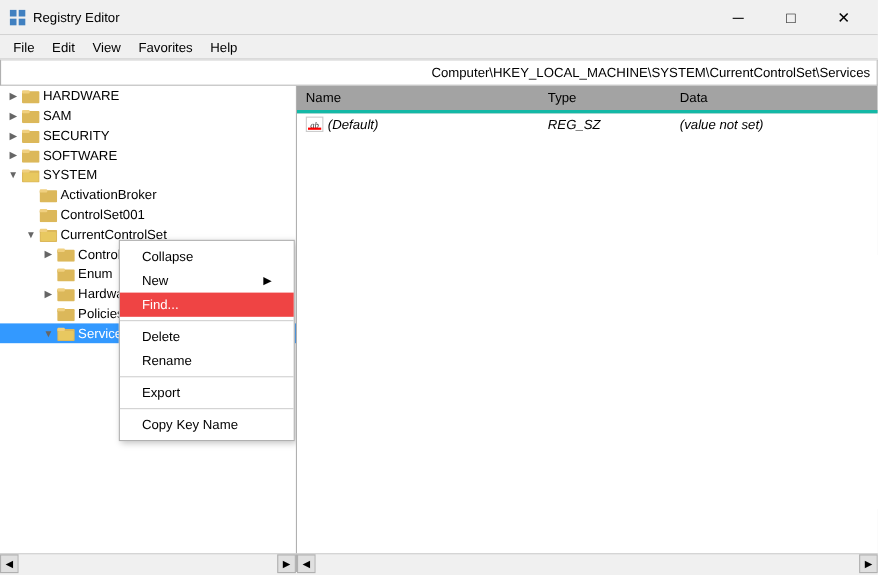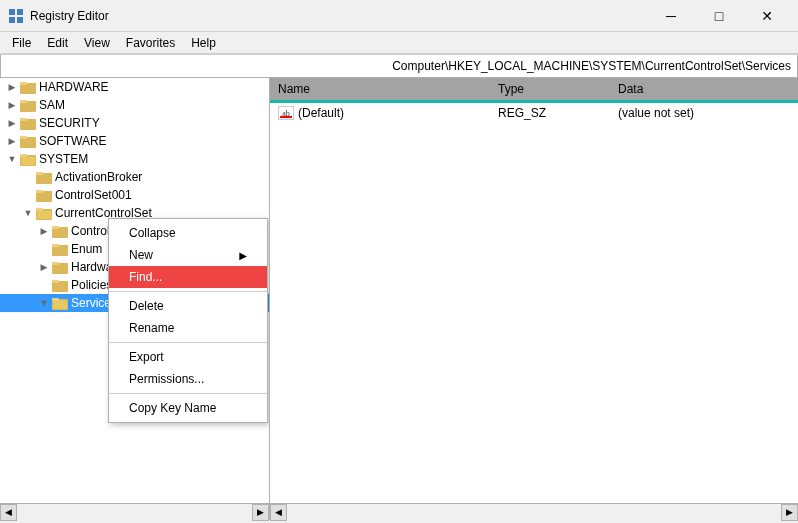--- a/index.html
+++ b/index.html
@@ -127,20 +127,21 @@
     }
     .detail-col.name { width: 220px; }
     .detail-col.type { width: 120px; }
     .detail-col.data { flex: 1; }
 
     .detail-row {
       display: flex;
       align-items: center;
       padding: 2px 0;
       height: 20px;
+      font-style: italic;
     }
     .detail-cell {
       padding: 0 8px;
       font-size: 12px;
       color: #000;
     }
     .detail-cell.name { width: 220px; display: flex; align-items: center; gap: 4px; }
     .detail-cell.type { width: 120px; }
     .detail-cell.data { flex: 1; }
 
@@ -432,23 +433,20 @@
       <div class="ctx-item">
         <span>Delete</span>
       </div>
       <div class="ctx-item">
         <span>Rename</span>
       </div>
       <div class="ctx-divider"></div>
       <div class="ctx-item">
         <span>Export</span>
       </div>
-      <div class="ctx-item">
-        <span>Permissions...</span>
-      </div>
       <div class="ctx-divider"></div>
       <div class="ctx-item">
         <span>Copy Key Name</span>
       </div>
     </div>
   </div>
 
   <div class="detail-panel">
     <div class="detail-header">
       <div class="detail-col name">Name</div>

